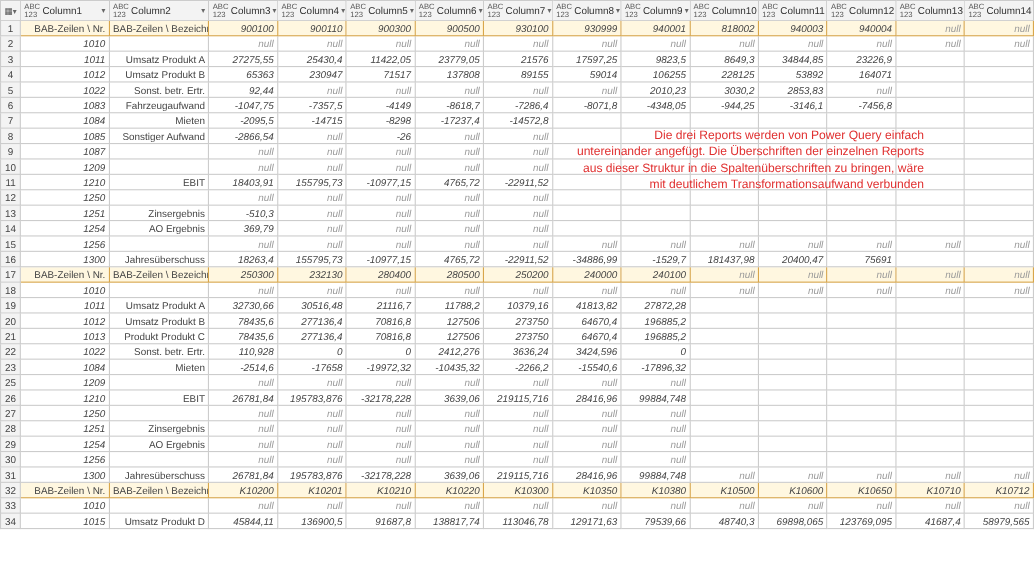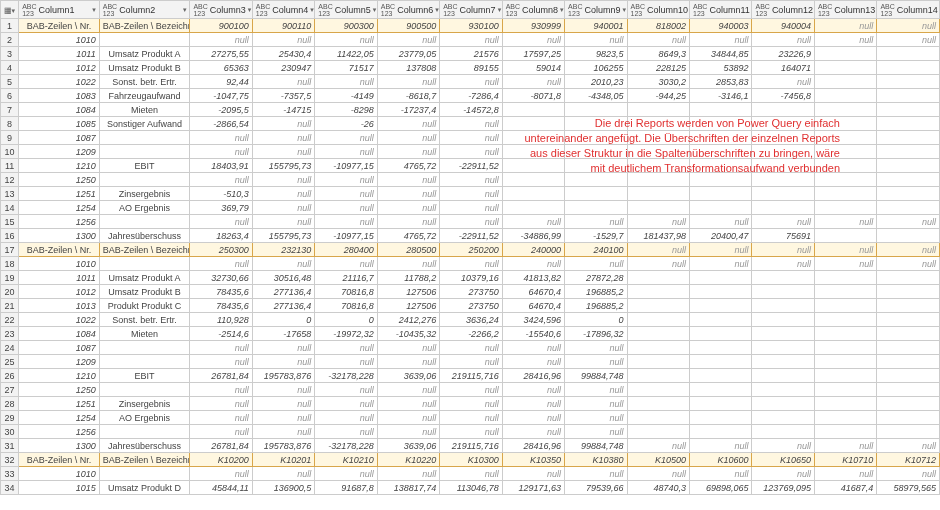--- a/index.html
+++ b/index.html
@@ -6,21 +6,21 @@
 body{font-family:"Segoe UI",Arial,sans-serif;font-size:10px;color:#333;background:#fff;width:940px;height:510px;overflow:hidden;position:relative}
 .grid{width:940px;height:510px;overflow:hidden}
 table{border-collapse:collapse;width:100%;table-layout:fixed}
 th,td{border:1px solid #ccc;padding:1px 3px;height:14px;font-size:9px;white-space:nowrap;overflow:hidden;text-overflow:clip}
 th{background:#f3f3f3;font-weight:400;text-align:left;height:18px;position:relative}
 th .hdr{display:flex;align-items:center;gap:2px}
 th .ico{font-size:8px;color:#555}
 th .drop{margin-left:auto;font-size:7px;color:#666}
 td.rownum{background:#f3f3f3;text-align:center;color:#444;width:18px}
 td.num{text-align:right;font-style:italic;color:#444}
-td.txt{text-align:center;color:#444}
+td.txt{text-align:right;color:#444}
 td.null{text-align:right;font-style:italic;color:#999}
 tr.sechead td{background:#fff7e0;border:1px solid #d8a64a}
 tr.sechead td.rownum{background:#f3f3f3;border:1px solid #ccc}
 .overlay{position:absolute;left:420px;top:116px;width:420px;color:#e03030;font-size:11px;line-height:1.35;text-align:right;pointer-events:none;font-weight:400}
 col.c0{width:18px}col.c1{width:80px}col.c2{width:90px}
 col.cn{width:62px}
 </style>
 </head>
 <body>
 
@@ -528,37 +528,20 @@
           <td class="num">-2266,2</td>
           <td class="num">-15540,6</td>
           <td class="num">-17896,32</td>
           <td></td>
           <td></td>
           <td></td>
           <td></td>
           <td></td>
         </tr>
         <tr>
-          <td class="rownum">24</td>
-          <td class="num">1087</td>
-          <td class="txt"></td>
-          <td class="null">null</td>
-          <td class="null">null</td>
-          <td class="null">null</td>
-          <td class="null">null</td>
-          <td class="null">null</td>
-          <td class="null">null</td>
-          <td class="null">null</td>
-          <td></td>
-          <td></td>
-          <td></td>
-          <td></td>
-          <td></td>
-        </tr>
-        <tr>
           <td class="rownum">25</td>
           <td class="num">1209</td>
           <td class="txt"></td>
           <td class="null">null</td>
           <td class="null">null</td>
           <td class="null">null</td>
           <td class="null">null</td>
           <td class="null">null</td>
           <td class="null">null</td>
           <td class="null">null</td>

